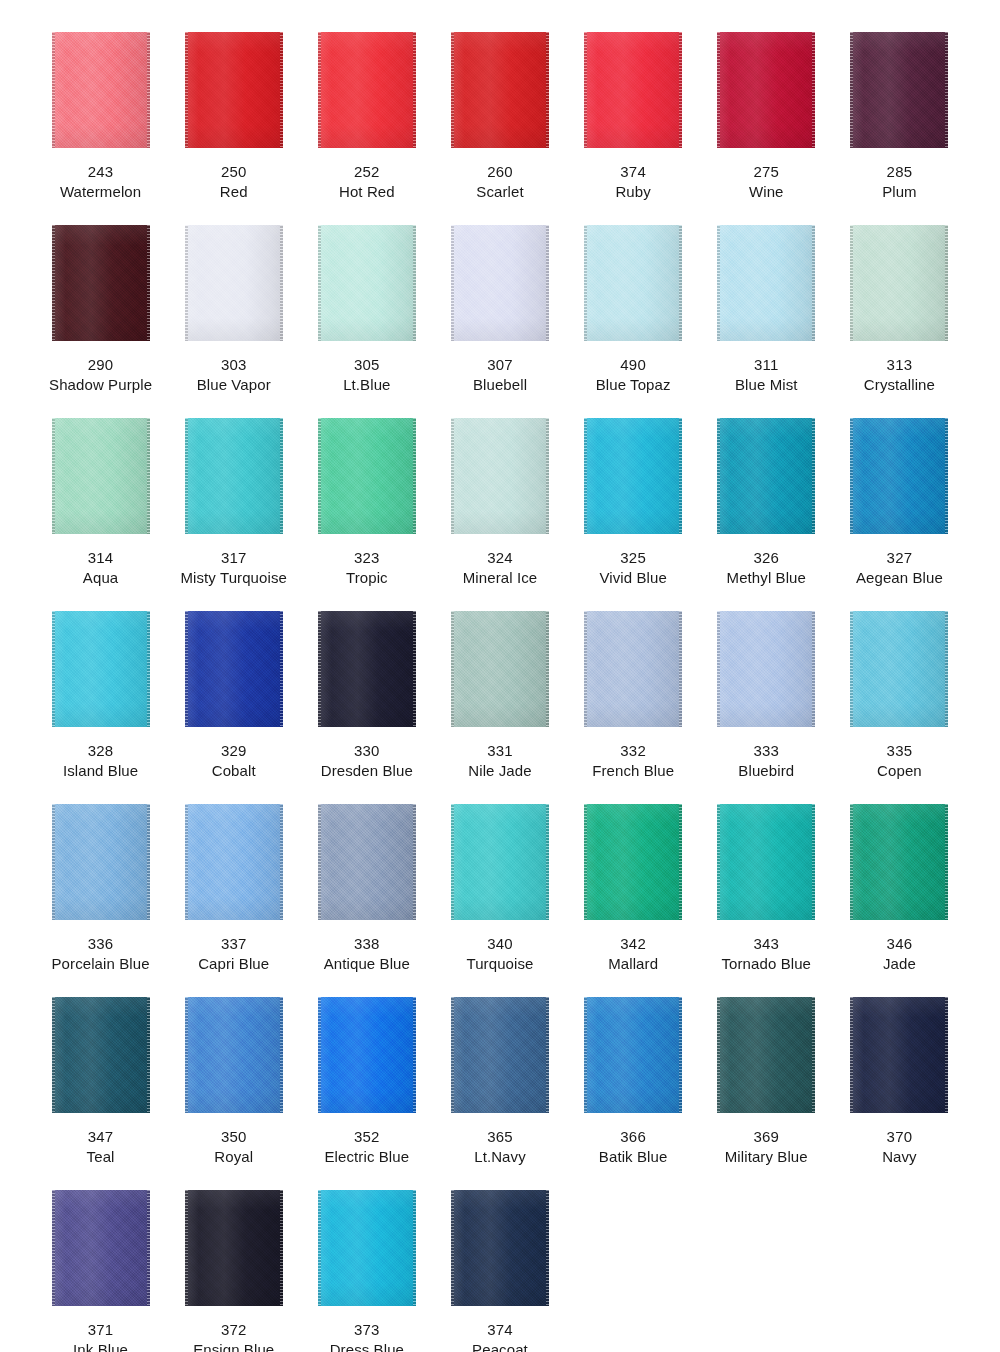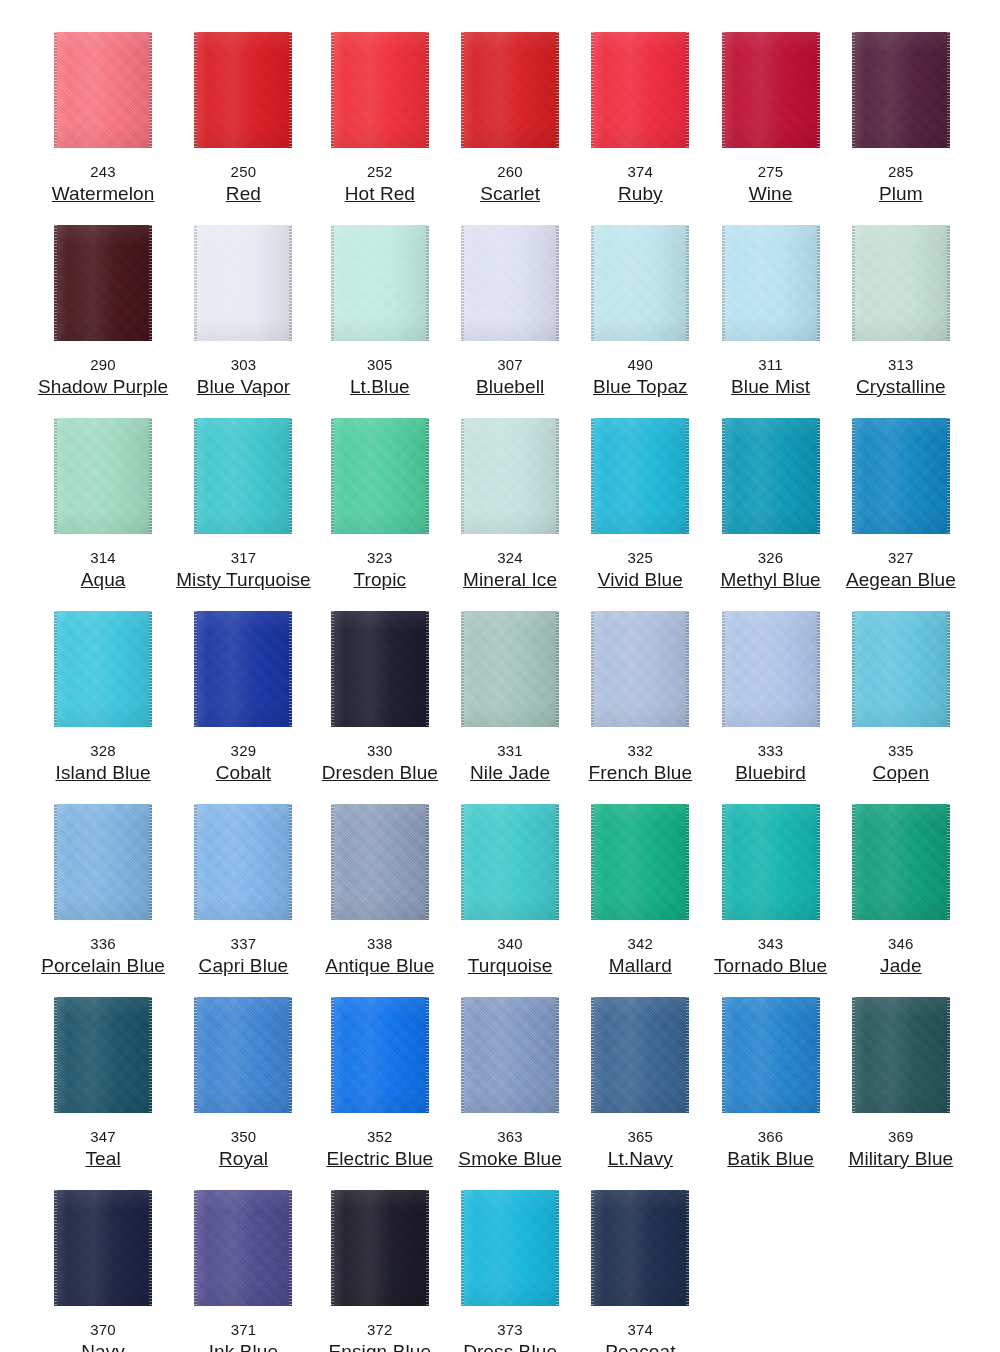--- a/index.html
+++ b/index.html
@@ -100,24 +100,23 @@
   .labels {
     margin-top: 14px;
     text-align: center;
     line-height: 1.30;
   }
   .code {
     font-size: 15px;
     letter-spacing: 0.2px;
   }
   .cname {
-    font-size: 19px;
+    font-size: 15px;
     letter-spacing: 0.1px;
     white-space: nowrap;
-    text-decoration: underline;
   }
 </style>
 </head>
 <body style="background: rgb(255, 255, 255); color: rgb(26, 26, 26);">
 
 <main id="swatch-grid">
     <div class="swatch-cell">
       <div class="chip-wrap">
         <div class="chip" style="background-color: rgb(244, 115, 127);">
           <div class="chip-shade"></div>
@@ -530,31 +529,20 @@
           <div class="chip-shade"></div>
         </div>
       </div>
       <div class="labels">
         <div class="code">352</div>
         <div class="cname">Electric Blue</div>
       </div>
     </div>
     <div class="swatch-cell">
       <div class="chip-wrap">
-        <div class="chip" style="background-color: rgb(128, 151, 194);">
-          <div class="chip-shade"></div>
-        </div>
-      </div>
-      <div class="labels">
-        <div class="code">363</div>
-        <div class="cname">Smoke Blue</div>
-      </div>
-    </div>
-    <div class="swatch-cell">
-      <div class="chip-wrap">
         <div class="chip" style="background-color: rgb(58, 99, 144);">
           <div class="chip-shade"></div>
         </div>
       </div>
       <div class="labels">
         <div class="code">365</div>
         <div class="cname">Lt.Navy</div>
       </div>
     </div>
     <div class="swatch-cell">

